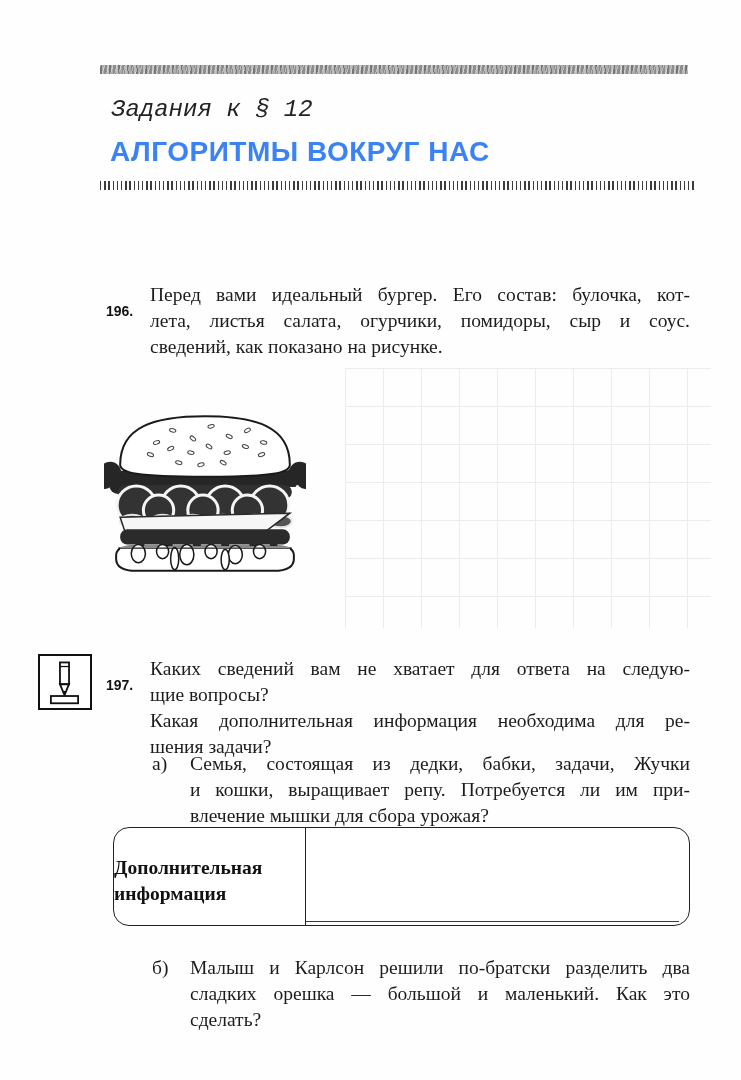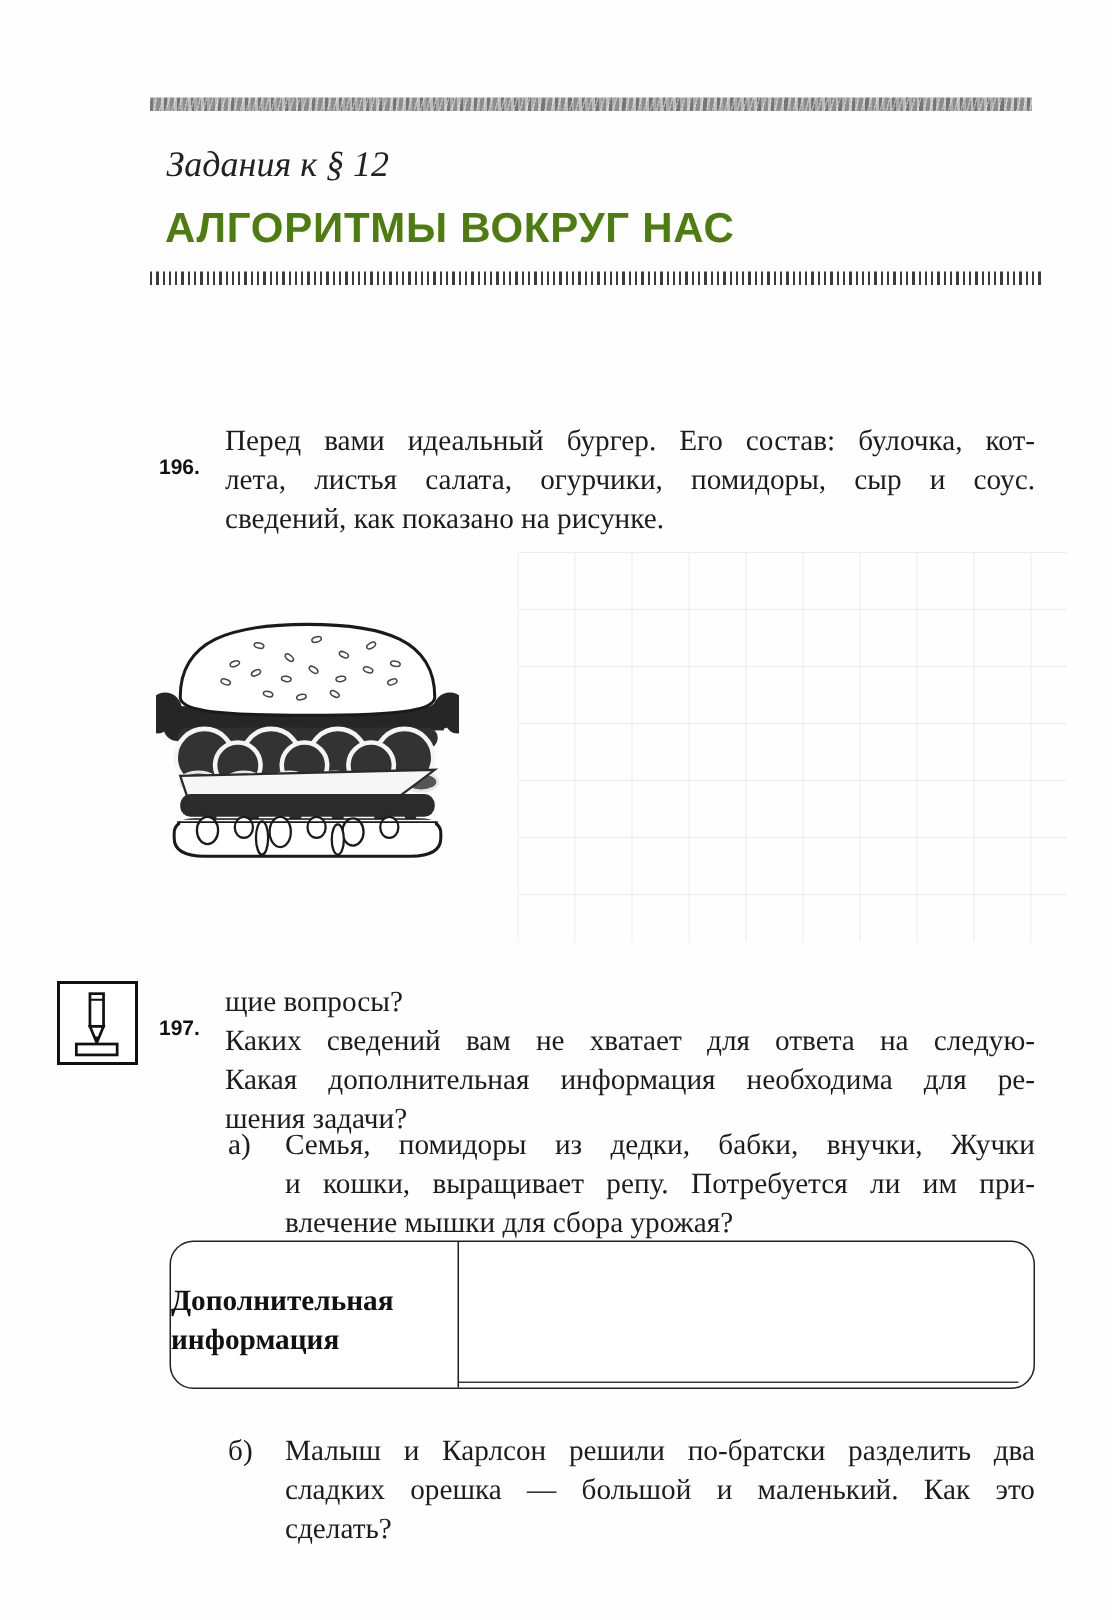--- a/index.html
+++ b/index.html
@@ -13,27 +13,27 @@
   }
   
   .top-bar{
     position:absolute;left:100px;top:65px;width:588px;height:9px;
     background:
       repeating-linear-gradient(105deg, rgba(255,255,255,.4) 0 1px, rgba(0,0,0,0) 1px 4px),
       repeating-linear-gradient(90deg,#767676 0 2px,#ababab 2px 4px,#8d8d8d 4px 7px,#bdbdbd 7px 9px);
   }
   .subtitle{
     position:absolute;left:111px;top:96px;
-    font-family:Liberation Serif, serif;
+    font-family:Liberation Mono, monospace;
     font-style:italic;font-size:24px;line-height:28px;color:#222;
   }
   .title{
     position:absolute;left:110px;top:136px;margin:0;
     font-family:"Liberation Sans", sans-serif;
-    font-weight:700;font-size:28px;line-height:32px;letter-spacing:.5px;color:#4d7c0f;
+    font-weight:700;font-size:28px;line-height:32px;letter-spacing:.5px;color:#3b82f6;
   }
   .hatch-divider{
     position:absolute;left:100px;top:181px;width:594px;height:9px;
     background:repeating-linear-gradient(90deg,#3c3c3c 0 1.5px,#ffffff 1.5px 4.2px);
   }
   
   .tnum{
     position:absolute;
     font-family:"Liberation Sans", sans-serif;
     font-weight:700;font-size:14px;line-height:26px;color:#111;margin-top:16px;
@@ -199,31 +199,31 @@
         <line x1="22" y1="11.5" x2="32" y2="11.5" stroke-width="1.4"></line>
         <polygon points="22,31 32,31 27,43"></polygon>
         <rect x="12" y="44" width="30" height="8"></rect>
       </g>
       <polygon points="25.2,38.5 28.8,38.5 27,43" fill="#111"></polygon>
     </svg>
   </div>
 
   <span class="tnum" style="left:106px;top:656px;">197.</span>
   <div class="tblock" style="left:150px;top:656px;width:540px;">
+      <div class="tline just">Каких сведений вам не хватает для ответа на следую-</div>
       <div class="tline">щие вопросы?</div>
-      <div class="tline just">Каких сведений вам не хватает для ответа на следую-</div>
     </div>
   <div class="tblock" style="left:150px;top:708px;width:540px;">
       <div class="tline just">Какая дополнительная информация необходима для ре-</div>
       <div class="tline">шения задачи?</div>
     </div>
 
   <span class="tlabel" style="left:152px;top:751px;">а)</span>
   <div class="tblock" style="left:190px;top:751px;width:500px;">
-      <div class="tline just">Семья, помидоры из дедки, бабки, внучки, Жучки</div>
+      <div class="tline just">Семья, состоящая из дедки, бабки, задачи, Жучки</div>
       <div class="tline just">и кошки, выращивает репу. Потребуется ли им при-</div>
       <div class="tline">влечение мышки для сбора урожая?</div>
     </div>
 
   <div class="info-table">
     <div class="cell-divider"></div>
     <div class="table-header">Дополнительная
 информация</div>
     <div class="answer-line"></div>
   </div>

